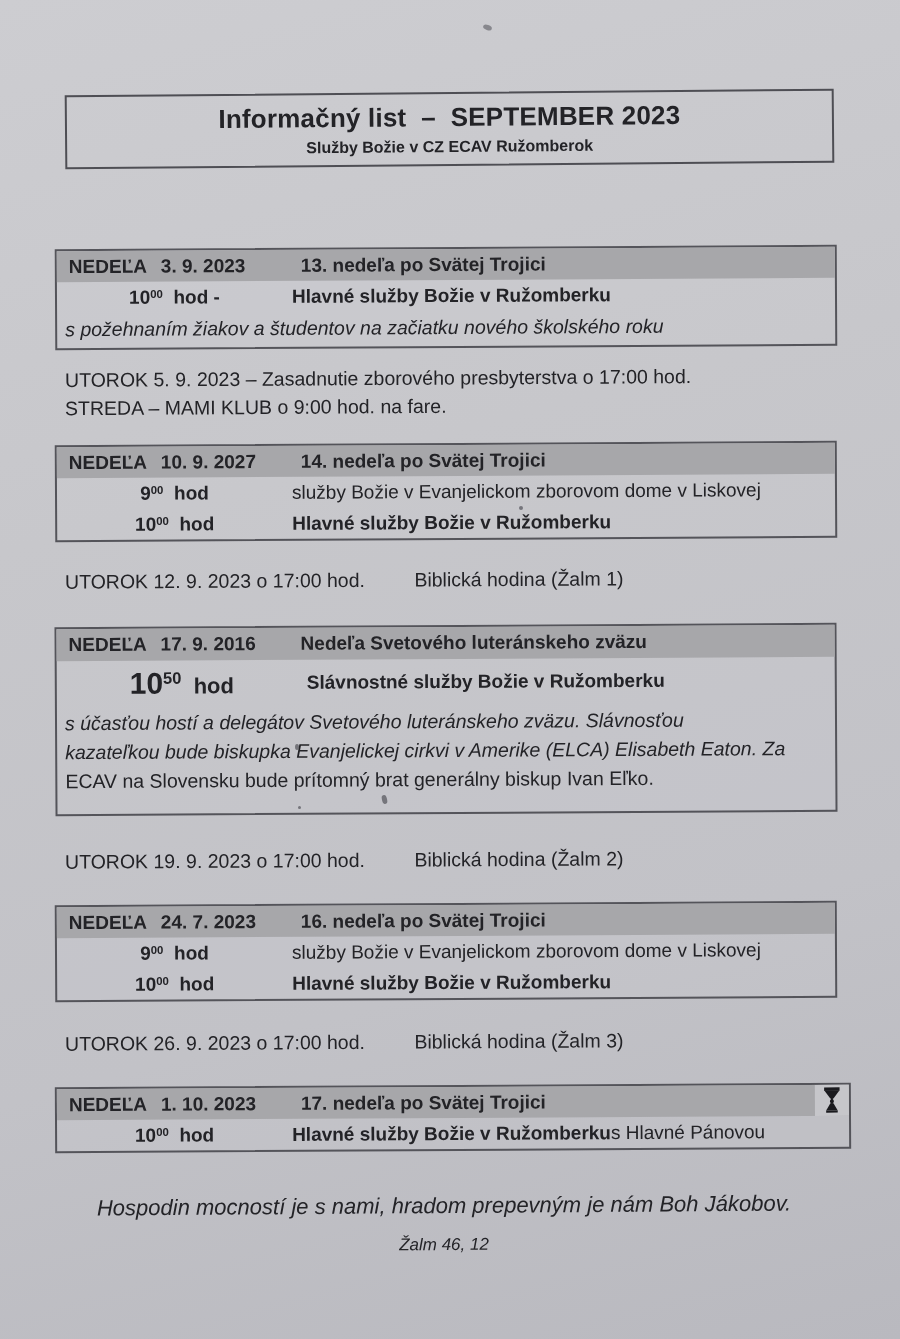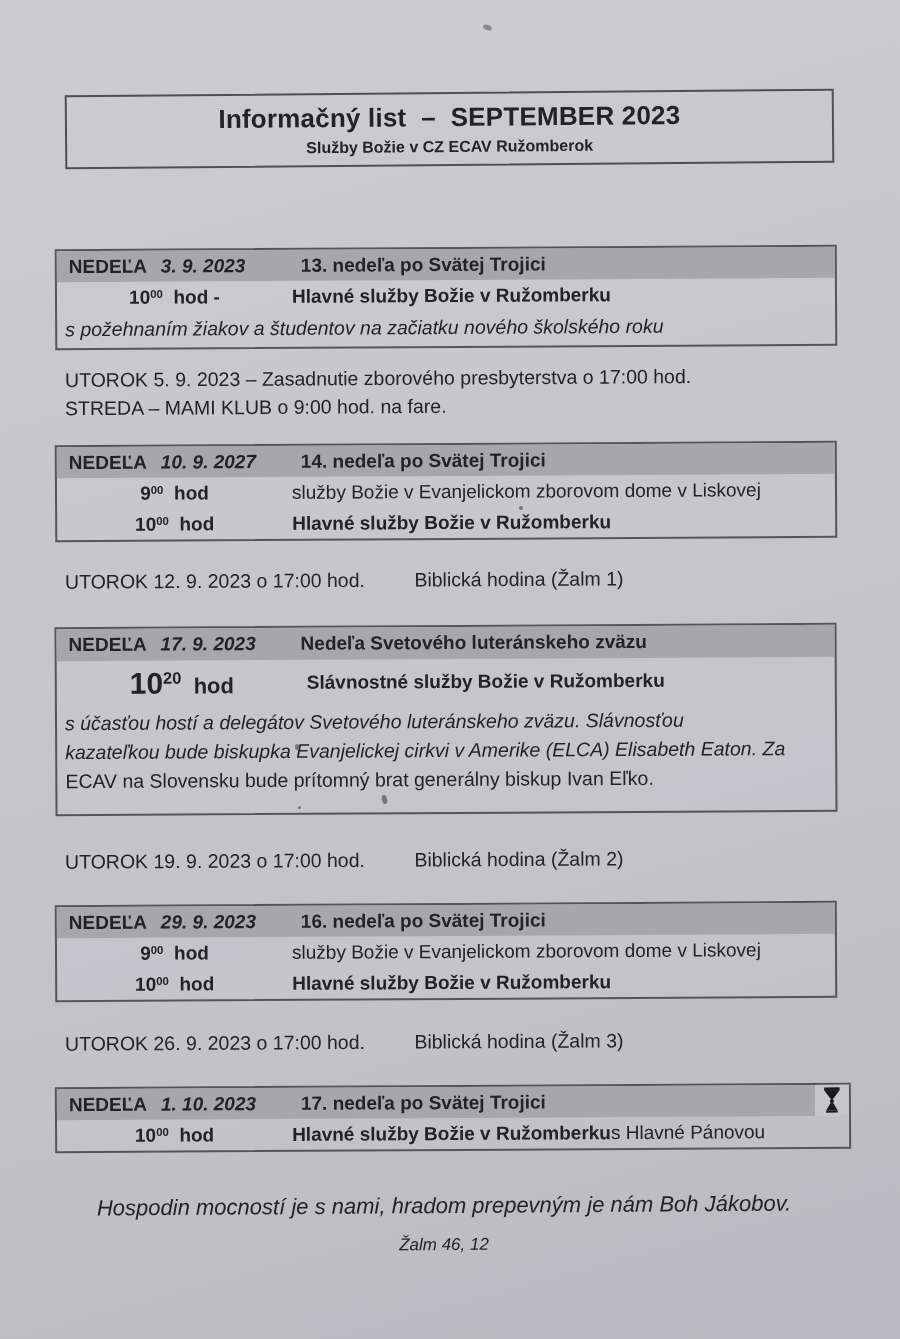--- a/index.html
+++ b/index.html
@@ -26,21 +26,21 @@
   .tbl{
     position:absolute;left:55px;width:778px;
     border:2px solid #54545a;transform:rotate(-0.32deg);
     background:rgba(206,206,211,0.18);
   }
   .tbl-head{
     display:flex;align-items:center;height:31px;
     background:#a7a7aa;font-weight:700;font-size:19px;position:relative;
   }
   .th-day{padding-left:12px;width:92px;}
-  .th-date{width:140px;font-style:italic;}
+  .th-date{width:140px;}
   .trow{display:flex;align-items:center;height:31px;font-size:19px;}
   .tcell-time{width:235px;text-align:center;font-weight:700;}
   .tcell-time .sup{font-size:0.6em;vertical-align:0.5em;}
   .desc-bold{font-weight:700;}
   .desc-reg{font-weight:400;}
   .tnote{font-style:italic;font-size:19.5px;padding:2px 6px 4px 8px;line-height:29px;}
   .tnote.upright{font-style:normal;}
 
   
   .trow-big{height:46px;}
@@ -125,43 +125,43 @@
   </div>
 
   <div class="wline" style="top:569px;">
     <span>UTOROK 12. 9. 2023 o 17:00 hod.</span>
     <span class="gap">Biblická hodina (Žalm 1)</span>
   </div>
 
   <div class="tbl" style="top:625px;">
     <div class="tbl-head" style="height:32px;">
       <span class="th-day">NEDEĽA</span>
-      <span class="th-date">17. 9. 2023</span>
+      <span class="th-date">17. 9. 2016</span>
       <span>Nedeľa Svetového luteránskeho zväzu</span>
     </div>
     <div class="trow trow-big">
-      <span class="tcell-time ws-pre"><span>10</span><span class="sup">20</span><span style="font-size:22px;">  hod</span></span>
+      <span class="tcell-time ws-pre"><span>10</span><span class="sup">50</span><span style="font-size:22px;">  hod</span></span>
       <span class="desc-bold">Slávnostné služby Božie v Ružomberku</span>
     </div>
     <div class="t3-notes">
       <div class="tnote" style="padding-bottom:0;">s účasťou hostí a delegátov Svetového luteránskeho zväzu. Slávnosťou</div>
       <div class="tnote" style="padding-top:0;padding-bottom:0;">kazateľkou bude biskupka Evanjelickej cirkvi v Amerike (ELCA) Elisabeth Eaton. Za</div>
       <div class="tnote upright" style="padding-top:0;">ECAV na Slovensku bude prítomný brat generálny biskup Ivan Eľko.</div>
     </div>
   </div>
 
   <div class="wline" style="top:849px;">
     <span>UTOROK 19. 9. 2023 o 17:00 hod.</span>
     <span class="gap">Biblická hodina (Žalm 2)</span>
   </div>
 
   <div class="tbl" style="top:903px;">
     <div class="tbl-head">
       <span class="th-day">NEDEĽA</span>
-      <span class="th-date">29. 9. 2023</span>
+      <span class="th-date">24. 7. 2023</span>
       <span>16. nedeľa po Svätej Trojici</span>
     </div>
     <div class="trow">
       <span class="tcell-time ws-pre"><span>9</span><span class="sup">00</span><span>  hod</span></span>
       <span class="desc-reg">služby Božie v Evanjelickom zborovom dome v Liskovej</span>
     </div>
     <div class="trow">
       <span class="tcell-time ws-pre"><span>10</span><span class="sup">00</span><span>  hod</span></span>
       <span class="desc-bold">Hlavné služby Božie v Ružomberku</span>
     </div>

